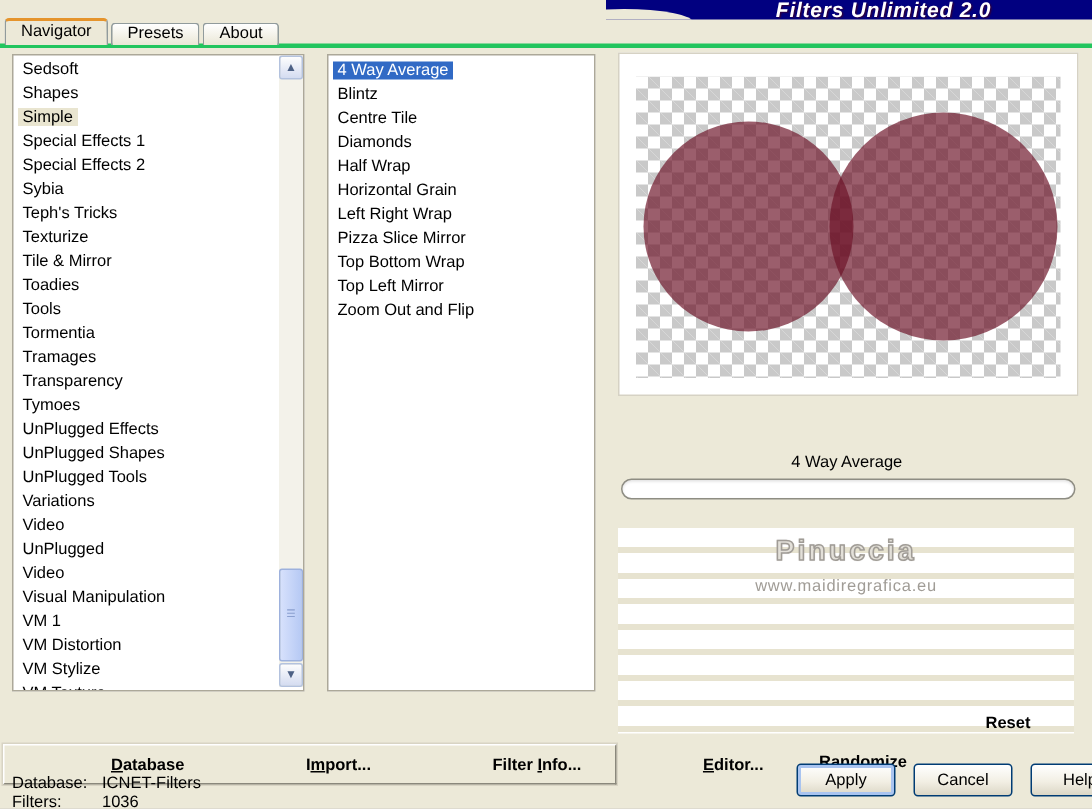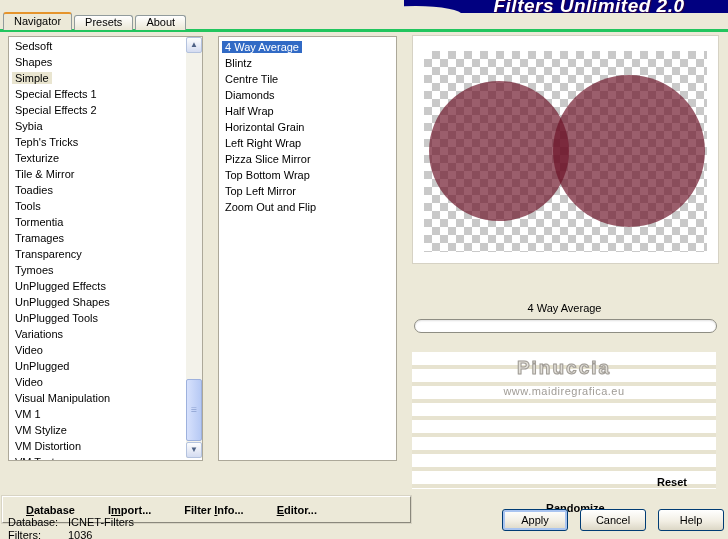--- a/index.html
+++ b/index.html
@@ -8,21 +8,21 @@
     background:var(--background-beige,#ece9d8);
     font-family:"Liberation Sans",sans-serif;font-size:11px;color:#000;
     -webkit-font-smoothing:none;
   }
   
   .titlebar{position:absolute;left:0;top:0;width:728px;height:13px;background:var(--background-beige,#ece9d8);}
   .title-navy{position:absolute;left:404px;top:0;width:324px;height:13px;background:var(--title-navy,#010080);overflow:hidden;}
   .title-navy .swoosh{position:absolute;left:-34px;top:6px;width:92px;height:18px;border-radius:50%;background:var(--background-beige,#ece9d8);}
   .title-text{
     position:absolute;left:66px;top:-1px;right:20px;text-align:center;
-    font-size:19px;font-weight:bold;font-style:italic;color:#fff;
+    font-size:14px;font-weight:bold;font-style:italic;color:#fff;
     letter-spacing:.5px;line-height:14px;white-space:nowrap;
     text-shadow:1px 1px 1px rgba(70,0,25,.65);
   }
   
   .tabstrip{position:absolute;left:3px;top:13px;height:17px;display:flex;align-items:flex-end;z-index:2;}
   .tab{
     margin-right:2px;padding:0 10px;height:14px;line-height:13px;
     border:1px solid #919b9c;border-bottom:none;border-radius:3px 3px 0 0;
     background:linear-gradient(#ffffff,#eae7d6);cursor:default;white-space:nowrap;
   }
@@ -87,35 +87,35 @@
   }
   .wm2{position:absolute;left:0;top:33px;width:100%;text-align:center;font-size:11px;color:var(--watermark-gray,#a09c96);letter-spacing:.5px;}
   
   .menubar{
     position:absolute;left:2px;top:464px;width:409px;height:27px;box-sizing:border-box;
     background:var(--background-beige,#ece9d8);
     border:1px solid;border-color:#ffffff #8a887c #8a887c #ffffff;
     box-shadow:0 0 0 1px #d8d4c4;
     display:flex;align-items:center;gap:33px;padding-left:23px;font-weight:bold;
   }
-  .menu-item{cursor:default;white-space:nowrap;}
+  .menu-item{cursor:default;white-space:nowrap;margin-left:48px;}
   .accel{text-decoration:underline;}
   .randomize{position:absolute;left:546px;top:470px;font-weight:bold;cursor:default;}
   .reset{position:absolute;left:657px;top:444px;font-weight:bold;cursor:default;}
   
   .status{position:absolute;left:8px;top:504px;display:grid;grid-template-columns:60px auto;line-height:13px;margin-top:12px;}
   .buttons{position:absolute;left:502px;top:509px;display:flex;gap:12px;}
   .xp-btn{
     width:66px;height:22px;box-sizing:border-box;
     border:1px solid #003c74;border-radius:3px;
     background:linear-gradient(#ffffff,#f2efe4 55%,#dcd7c6);
     font-family:"Liberation Sans",sans-serif;font-size:11px;color:#000;
     text-align:center;padding:0;cursor:pointer;
   }
-  .xp-btn.default{box-shadow:inset 0 0 0 2px #a9c4f0;}
+  .xp-btn.default{box-shadow:inset 0 0 0 2px #a9c4f0;margin-left:29px;}
 </style>
 </head>
 <body>
 
 <div id="window">
 
   <div class="titlebar">
     <div class="title-navy">
       <div class="swoosh"></div>
       <div class="title-text">Filters Unlimited 2.0</div>
@@ -149,22 +149,22 @@
           <div class="list-row"><span>Tymoes</span></div>
           <div class="list-row"><span>UnPlugged Effects</span></div>
           <div class="list-row"><span>UnPlugged Shapes</span></div>
           <div class="list-row"><span>UnPlugged Tools</span></div>
           <div class="list-row"><span>Variations</span></div>
           <div class="list-row"><span>Video</span></div>
           <div class="list-row"><span>UnPlugged</span></div>
           <div class="list-row"><span>Video</span></div>
           <div class="list-row"><span>Visual Manipulation</span></div>
           <div class="list-row"><span>VM 1</span></div>
+          <div class="list-row"><span>VM Distortion</span></div>
           <div class="list-row"><span>VM Stylize</span></div>
-          <div class="list-row"><span>VM Distortion</span></div>
           <div class="list-row"><span>VM Texture</span></div>
         </div>
       <div class="scrollbar">
         <div class="sb-btn sb-up">▲</div>
         <div class="sb-thumb">☰</div>
         <div class="sb-btn sb-down">▼</div>
       </div>
     </div>
 
     <div class="listbox fltlist">

